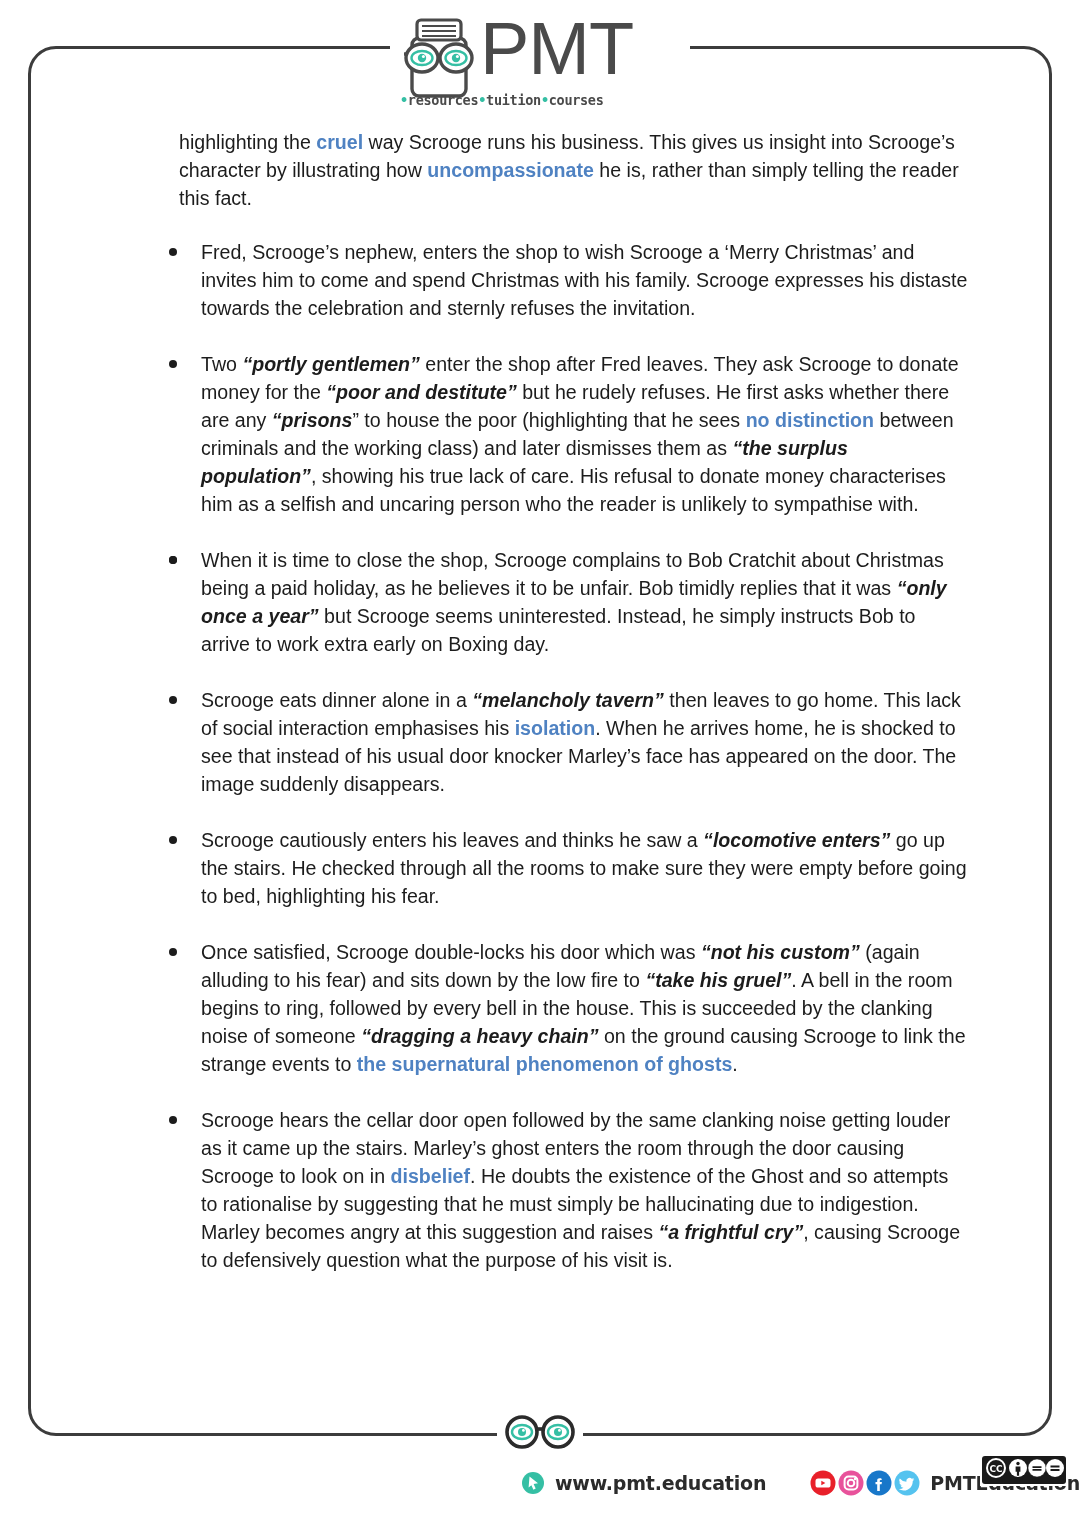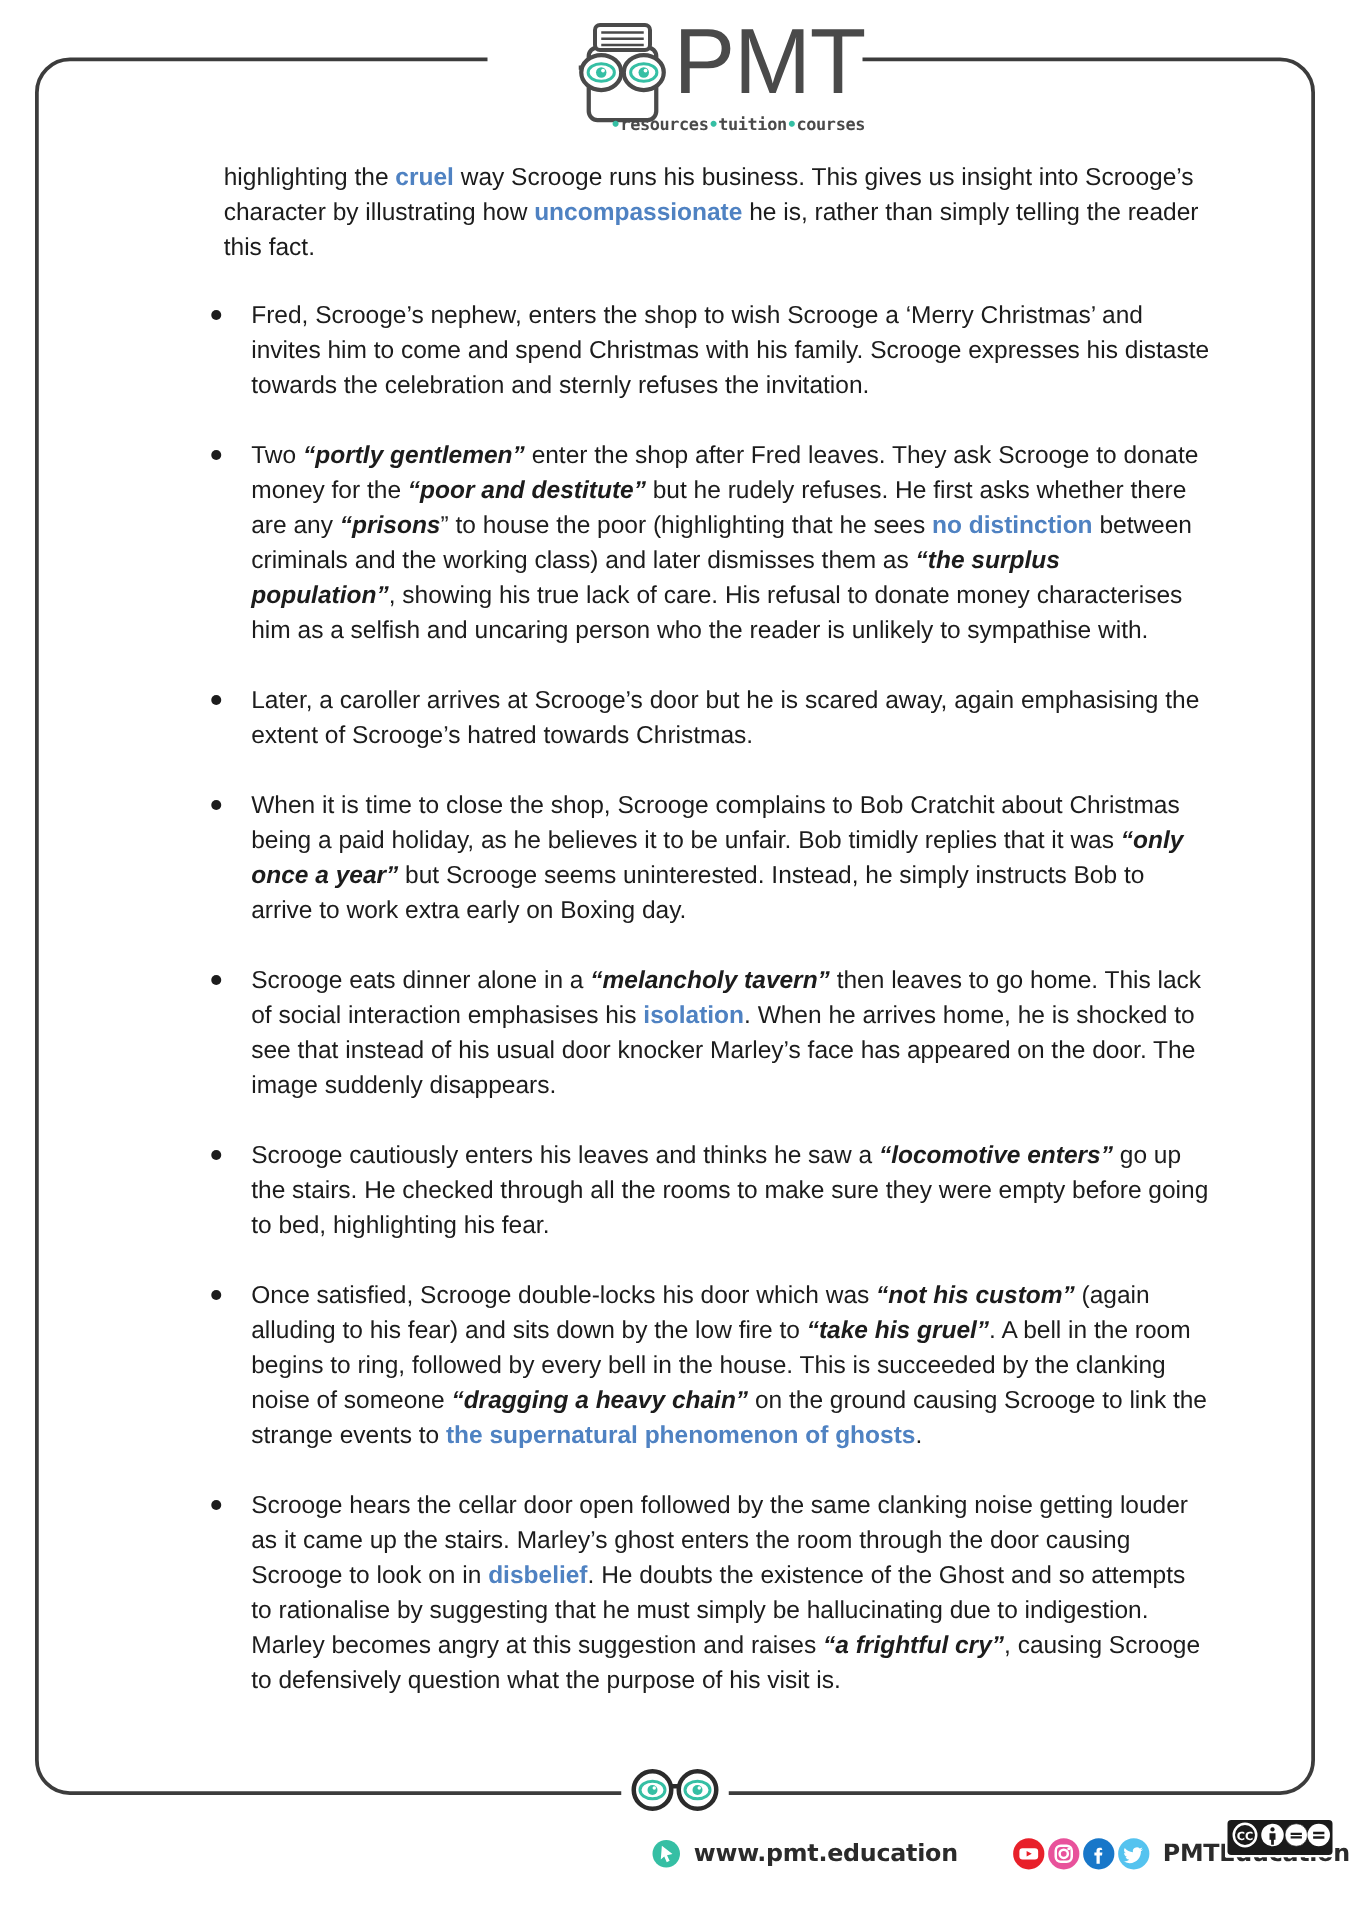--- a/index.html
+++ b/index.html
@@ -35,28 +35,28 @@
     top: 30px;
     width: 300px;
     height: 34px;
     background: #ffffff;
     z-index: 3;
   }
 
   
   .logo-block {
     position: absolute;
-    left: 432px;
+    left: 400px;
     top: 14px;
     width: 260px;
     height: 110px;
     z-index: 5;
     display: flex;
     flex-direction: column;
-    align-items: flex-end;
+    align-items: flex-start;
   }
   .logo-row {
     display: flex;
     align-items: flex-start;
   }
   .logo-mark { width: 78px; height: 90px; display:block; }
   .logo-word {
     font-family: "Liberation Sans", sans-serif;
     font-size: 74px;
     line-height: 0.94;
@@ -193,21 +193,21 @@
   <div class="logo-tagline">
     <span class="sep">•</span><span>resources</span><span class="sep">•</span><span>tuition</span><span class="sep">•</span><span>courses</span>
   </div>
 </div>
 
 <div class="content">
   <p class="para"><span>highlighting the </span><span class="blue">cruel</span><span> way Scrooge runs his business. This gives us insight into Scrooge’s character by illustrating how </span><span class="blue">uncompassionate</span><span> he is, rather than simply telling the reader this fact.</span></p>
   <div id="bullet-host">
       <div class="bullet-item"><span class="bullet-dot"></span><span><span>Fred, Scrooge’s nephew, enters the shop to wish Scrooge a ‘Merry Christmas’ and invites him to come and spend Christmas with his family. Scrooge expresses his distaste towards the celebration and sternly refuses the invitation.</span></span></div>
       <div class="bullet-item"><span class="bullet-dot"></span><span><span>Two </span><span class="quote">“portly gentlemen”</span><span> enter the shop after Fred leaves. They ask Scrooge to donate money for the </span><span class="quote">“poor and destitute”</span><span> but he rudely refuses. He first asks whether there are any </span><span class="quote">“prisons</span><span>” to house the poor (highlighting that he sees </span><span class="blue">no distinction</span><span> between criminals and the working class) and later dismisses them as </span><span class="quote">“the surplus population”</span><span>, showing his true lack of care. His refusal to donate money characterises him as a selfish and uncaring person who the reader is unlikely to sympathise with.</span></span></div>
-      <div class="bullet-item"><span class="bullet-dot"></span><span><span>Later, a caroller arrives at Scrooge’s door but he is scared away, again emphasising the extent of Scrooge’s hatred towards Christmas.</span></span></div>
+      <div class="bullet-item"><span class="bullet-dot"></span></div>
       <div class="bullet-item"><span class="bullet-dot"></span><span><span>When it is time to close the shop, Scrooge complains to Bob Cratchit about Christmas being a paid holiday, as he believes it to be unfair. Bob timidly replies that it was </span><span class="quote">“only once a year”</span><span> but Scrooge seems uninterested. Instead, he simply instructs Bob to arrive to work extra early on Boxing day.</span></span></div>
       <div class="bullet-item"><span class="bullet-dot"></span><span><span>Scrooge eats dinner alone in a </span><span class="quote">“melancholy tavern”</span><span> then leaves to go home. This lack of social interaction emphasises his </span><span class="blue">isolation</span><span>. When he arrives home, he is shocked to see that instead of his usual door knocker Marley’s face has appeared on the door. The image suddenly disappears.</span></span></div>
       <div class="bullet-item"><span class="bullet-dot"></span><span><span>Scrooge cautiously enters his leaves and thinks he saw a </span><span class="quote">“locomotive enters”</span><span> go up the stairs. He checked through all the rooms to make sure they were empty before going to bed, highlighting his fear.</span></span></div>
       <div class="bullet-item"><span class="bullet-dot"></span><span><span>Once satisfied, Scrooge double-locks his door which was </span><span class="quote">“not his custom”</span><span> (again alluding to his fear) and sits down by the low fire to </span><span class="quote">“take his gruel”</span><span>. A bell in the room begins to ring, followed by every bell in the house. This is succeeded by the clanking noise of someone </span><span class="quote">“dragging a heavy chain”</span><span> on the ground causing Scrooge to link the strange events to </span><span class="blue">the supernatural phenomenon of ghosts</span><span>.</span></span></div>
       <div class="bullet-item"><span class="bullet-dot"></span><span><span>Scrooge hears the cellar door open followed by the same clanking noise getting louder as it came up the stairs. Marley’s ghost enters the room through the door causing Scrooge to look on in </span><span class="blue">disbelief</span><span>. He doubts the existence of the Ghost and so attempts to rationalise by suggesting that he must simply be hallucinating due to indigestion. Marley becomes angry at this suggestion and raises </span><span class="quote">“a frightful cry”</span><span>, causing Scrooge to defensively question what the purpose of his visit is.</span></span></div>
     </div>
 </div>
 
 <div class="footer">
   <div class="footer-glasses">

